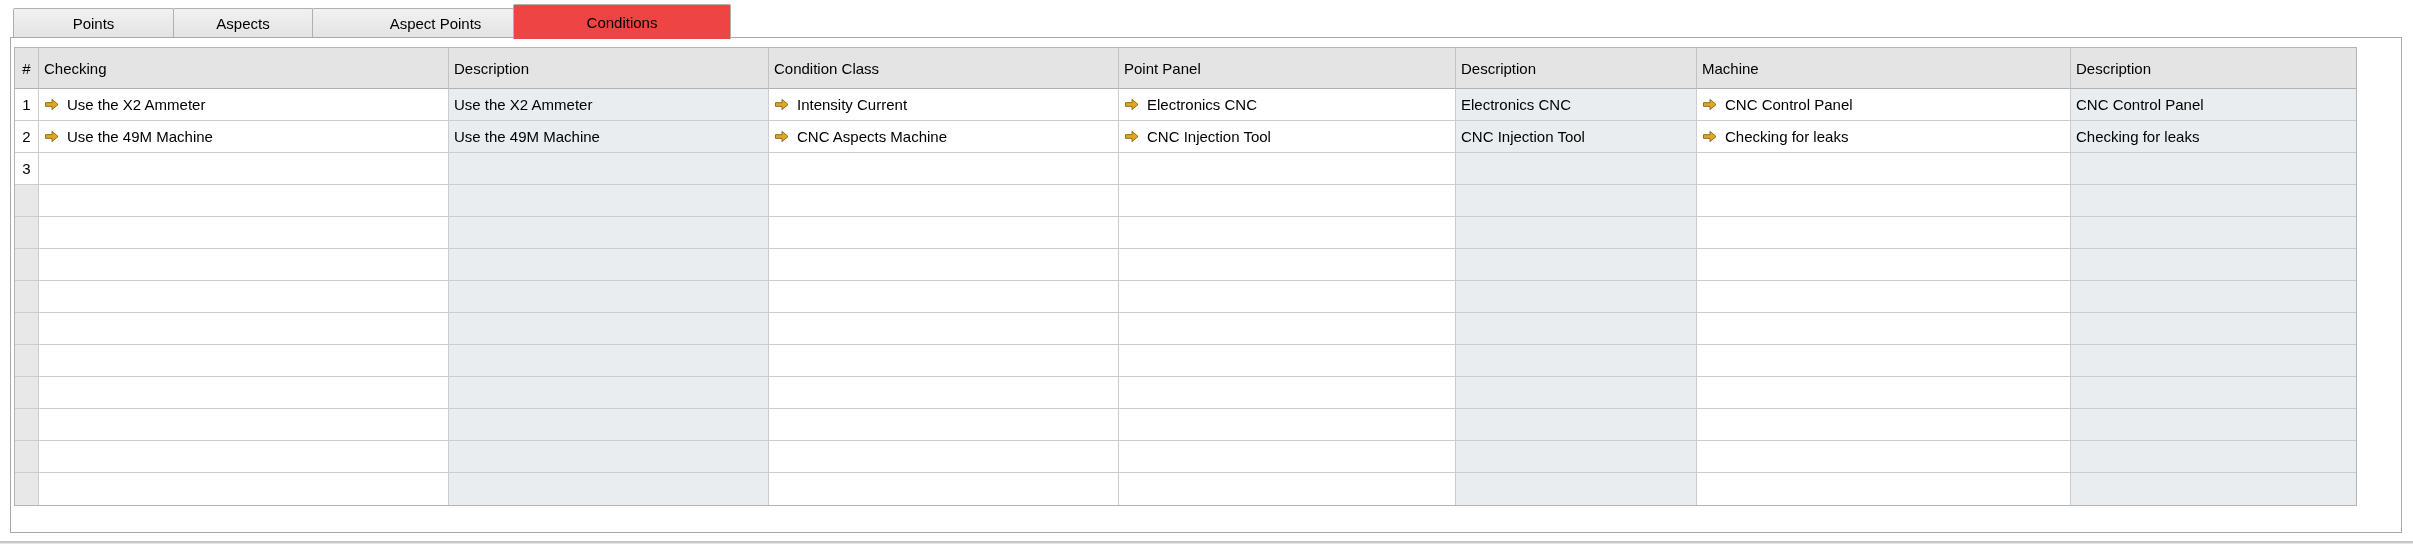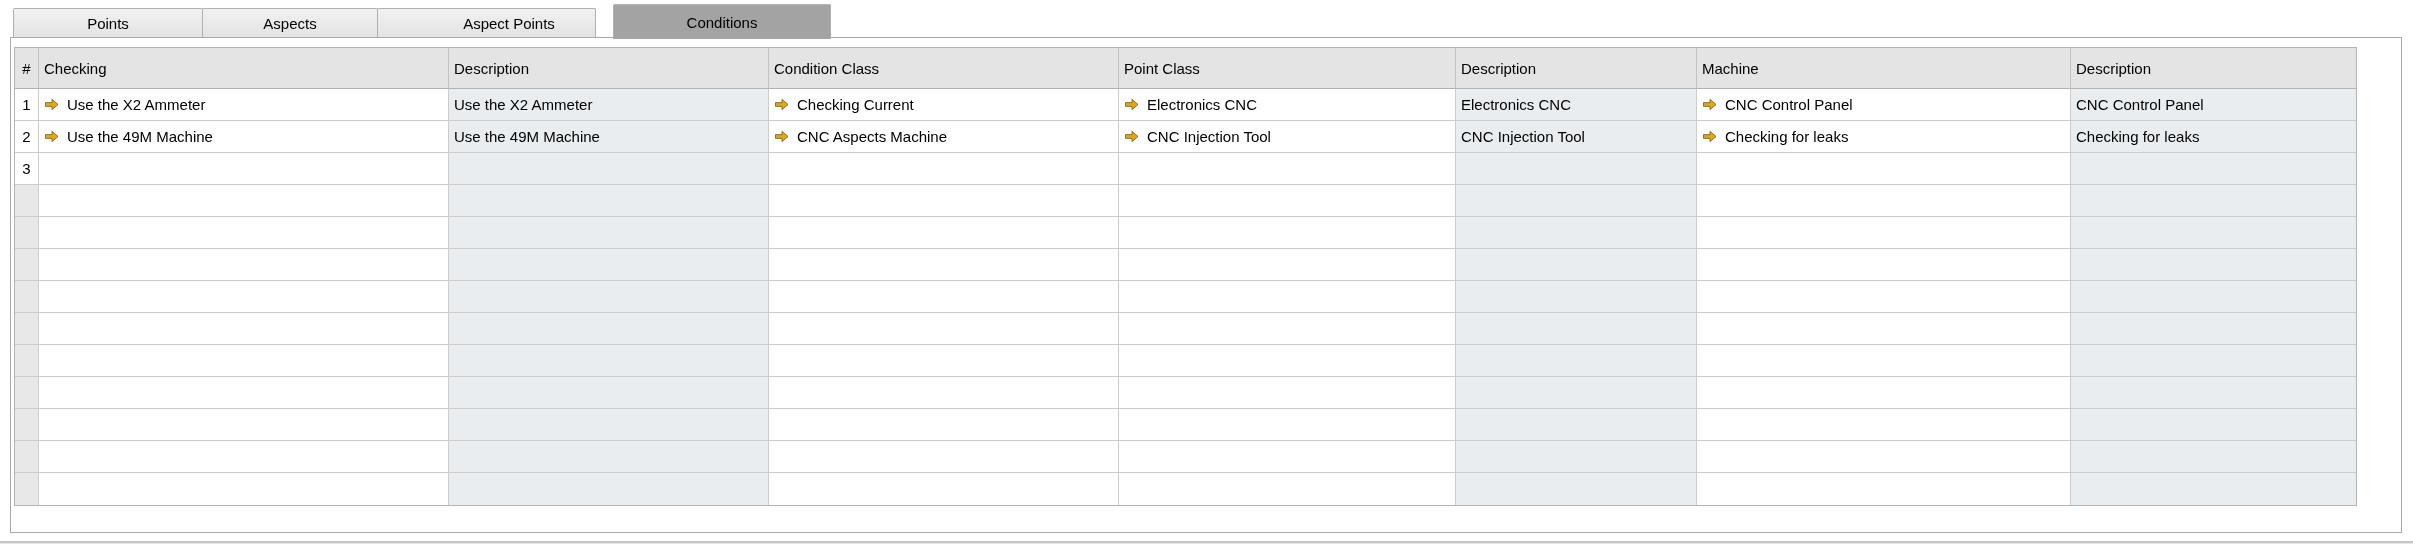--- a/index.html
+++ b/index.html
@@ -17,25 +17,25 @@
   .tab{
     box-sizing:border-box;height:29px;
     background:linear-gradient(#f1f1f1,#e3e3e3);
     border:1px solid #b0b0b0;border-bottom:none;
     border-radius:2px 2px 0 0;
     display:flex;align-items:center;justify-content:center;
     font-size:15px;color:#000;margin-right:-1px;
     cursor:default;
   }
   .tab.active{
-    height:35px;margin-bottom:-2px;background:#a3a3a3;z-index:6;position:relative;margin-left:18px;
-  }
-  .tab-points{width:190px;}
-  .tab-aspects{width:176px;}
-  .tab-aspect-points{width:219px;padding-left:45px;}
+    height:35px;margin-bottom:-2px;background:#ef4444;z-index:6;position:relative;
+  }
+  .tab-points{width:161px;}
+  .tab-aspects{width:140px;}
+  .tab-aspect-points{width:202px;padding-left:45px;}
   .tab-conditions{width:218px;}
   
   .panel{
     position:absolute;left:10px;top:37px;width:2392px;height:496px;
     box-sizing:border-box;background:#ffffff;border:1px solid #a8a8a8;z-index:1;
   }
   
   .grid{
     position:absolute;left:14px;top:47px;width:2343px;
     box-sizing:border-box;border:1px solid #b4b4b4;background:#fff;z-index:2;
@@ -84,21 +84,21 @@
       <div class="cell">
         <span>Checking</span>
       </div>
       <div class="cell">
         <span>Description</span>
       </div>
       <div class="cell">
         <span>Condition Class</span>
       </div>
       <div class="cell">
-        <span>Point Class</span>
+        <span>Point Panel</span>
       </div>
       <div class="cell">
         <span>Description</span>
       </div>
       <div class="cell">
         <span>Machine</span>
       </div>
       <div class="cell">
         <span>Description</span>
       </div>
@@ -113,21 +113,21 @@
         </svg>
         <span>Use the X2 Ammeter</span>
       </div>
       <div class="cell shade">
         <span>Use the X2 Ammeter</span>
       </div>
       <div class="cell">
         <svg viewBox="0 0 16 14" class="arrow-icon">
           <path d="M1 5 H8 V1.5 L14.5 7 L8 12.5 V9 H1 Z" fill="#e2a61f" stroke="#7f6a14" stroke-width="1"></path>
         </svg>
-        <span>Checking Current</span>
+        <span>Intensity Current</span>
       </div>
       <div class="cell">
         <svg viewBox="0 0 16 14" class="arrow-icon">
           <path d="M1 5 H8 V1.5 L14.5 7 L8 12.5 V9 H1 Z" fill="#e2a61f" stroke="#7f6a14" stroke-width="1"></path>
         </svg>
         <span>Electronics CNC</span>
       </div>
       <div class="cell shade">
         <span>Electronics CNC</span>
       </div>

